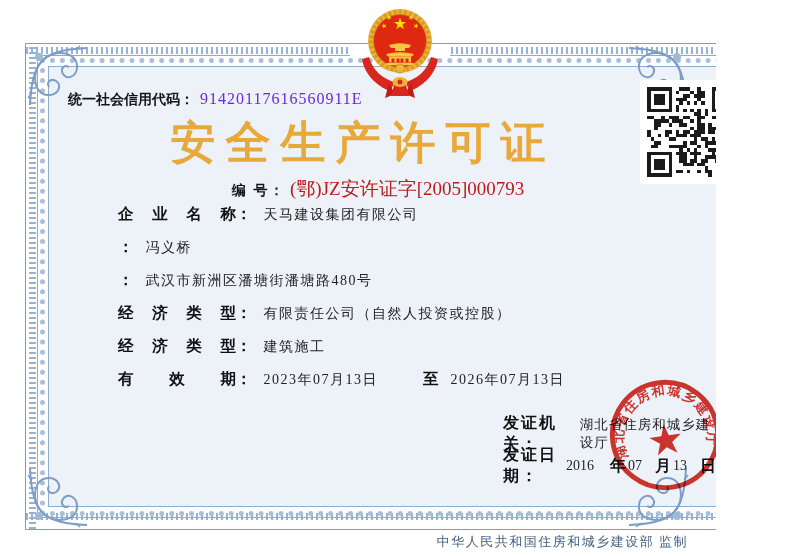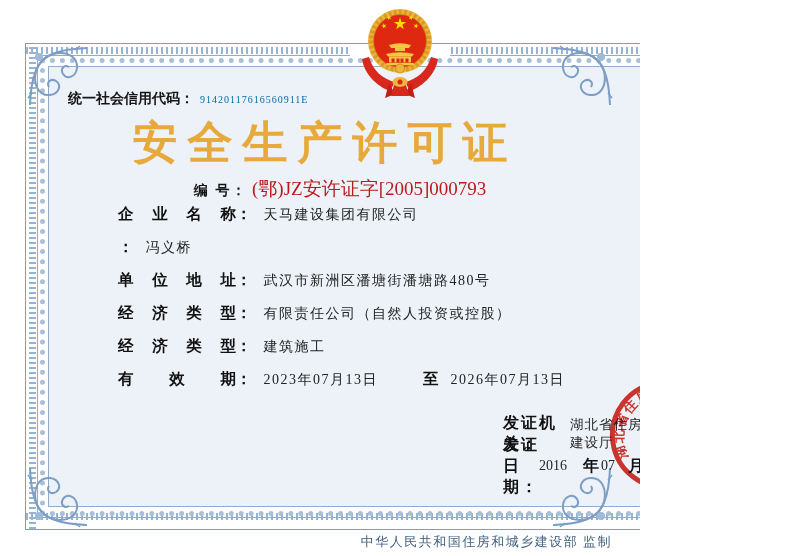--- a/index.html
+++ b/index.html
@@ -1,16 +1,16 @@
 <!DOCTYPE html>
 <html><head>
 <meta charset="utf-8">
 <style>
   html,body{margin:0;padding:0;background:#fff;}
-  .page{position:relative;width:640px;height:556px;background:#ffffff;overflow:hidden;
+  .page{position:relative;width:716px;height:556px;background:#ffffff;overflow:hidden;
         font-family:"Liberation Sans",sans-serif;}
 
   
   .frame{position:absolute;left:25px;top:43px;width:750px;height:487px;}
   .frame-band{position:absolute;inset:0;border:1.5px solid #7C9EC4;
     background-image:
       repeating-linear-gradient(90deg,#96B3D3 0 2px,rgba(0,0,0,0) 2px 5px),
       repeating-linear-gradient(90deg,#96B3D3 0 2px,rgba(0,0,0,0) 2px 5px),
       repeating-linear-gradient(0deg,#96B3D3 0 2px,rgba(0,0,0,0) 2px 5px),
       repeating-linear-gradient(0deg,#96B3D3 0 2px,rgba(0,0,0,0) 2px 5px);
@@ -34,21 +34,21 @@
   
   .qr-box{position:absolute;left:640px;top:80px;width:104px;height:104px;background:#fff;z-index:5;
           box-sizing:border-box;padding:7px;}
   .qr-grid{width:90px;height:90px;display:grid;grid-template-columns:repeat(25,1fr);grid-template-rows:repeat(25,1fr);}
   .qr-grid span{display:block;}
   .qr-grid span.d{background:#1b1b1b;}
 
   
   .credit-line{position:absolute;left:68px;top:90px;z-index:5;display:flex;align-items:baseline;}
   .credit-label{font-weight:bold;font-size:14px;color:#151515;}
-  .credit-value{font-family:"Liberation Serif",serif;font-size:10px;color:#0369a1;margin-left:6px;letter-spacing:1px;}
+  .credit-value{font-family:"Liberation Serif",serif;font-size:16px;color:#6d28d9;margin-left:6px;letter-spacing:1px;}
 
   .cert-title{position:absolute;left:0;right:0;top:113px;text-align:center;z-index:5;
     font-size:45px;font-weight:bold;color:#E8A93C;letter-spacing:10px;text-indent:10px;}
 
   .number-line{position:absolute;left:0;right:0;top:176px;text-align:center;z-index:5;padding-left:40px;}
   .number-label{font-weight:bold;font-size:14px;color:#151515;letter-spacing:2px;}
   .number-value{font-family:"Liberation Serif",serif;font-size:19px;color:#b91c1c;}
 
   .fields{position:absolute;left:118px;top:198px;width:560px;z-index:5;}
   .field-row{height:33px;display:flex;align-items:center;}
@@ -802,21 +802,20 @@
     <div class="field-row">
       <span class="f-label">企业名称</span>
       <span class="f-colon">：</span>
       <span class="f-value">天马建设集团有限公司</span>
     </div>
     <div class="field-row">
       <span class="f-colon">：</span>
       <span class="f-value">冯义桥</span>
     </div>
     <div class="field-row">
-      <span class="f-label">单位地址</span>
       <span class="f-colon">：</span>
       <span class="f-value">武汉市新洲区潘塘街潘塘路480号</span>
     </div>
     <div class="field-row">
       <span class="f-label">经济类型</span>
       <span class="f-colon">：</span>
       <span class="f-value">有限责任公司（自然人投资或控股）</span>
     </div>
     <div class="field-row">
       <span class="f-label">经济类型</span>

